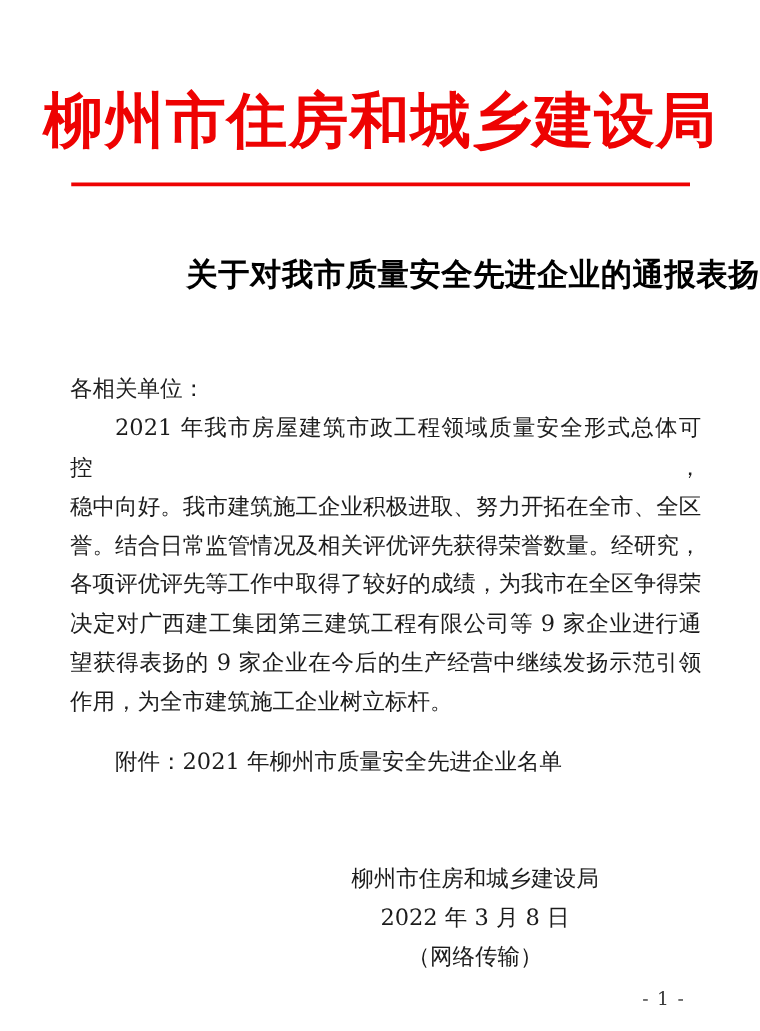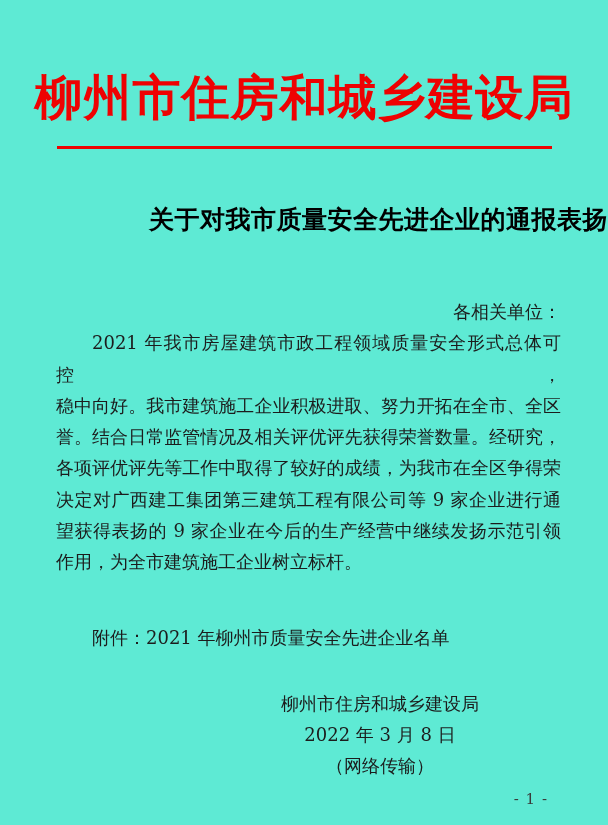--- a/index.html
+++ b/index.html
@@ -1,21 +1,21 @@
 <!DOCTYPE html>
 <html><head>
 <meta charset="utf-8">
 <style>
   html, body { margin: 0; padding: 0; background: #888; }
   .page {
     position: relative;
     width: 608px;
     height: 825px;
     margin: 0 auto;
-    background: #5eead4;
+    background: #ffffff;
     overflow: hidden;
     font-family: "DejaVu Serif", "Liberation Serif", serif;
     color: #1c1c1c;
   }
   
   .letterhead {
     position: absolute;
     top: 70px;
     left: 0;
     width: 608px;
@@ -53,31 +53,31 @@
   
   .body-block {
     position: absolute;
     top: 296px;
     left: 56px;
     width: 505px;
     font-size: 18px;
     line-height: 31.3px;
     color: #1c1c1c;
   }
-  .salutation { text-align: right; }
+  .salutation { text-align: left; font-family: Liberation Serif, serif; }
   .bline {
     text-align: justify;
     text-align-last: justify;
     text-justify: inter-character;
     white-space: normal;
   }
   .bline.first { text-indent: 2em; }
   .bline.last { text-align-last: left; }
   .attachment {
-    margin-top: 44px; 
+    margin-top: 16px; 
     text-indent: 2em;
     text-align: left;
   }
   
   .signature {
     position: absolute;
     top: 688px;
     left: 255px;
     width: 250px;
     text-align: center;

